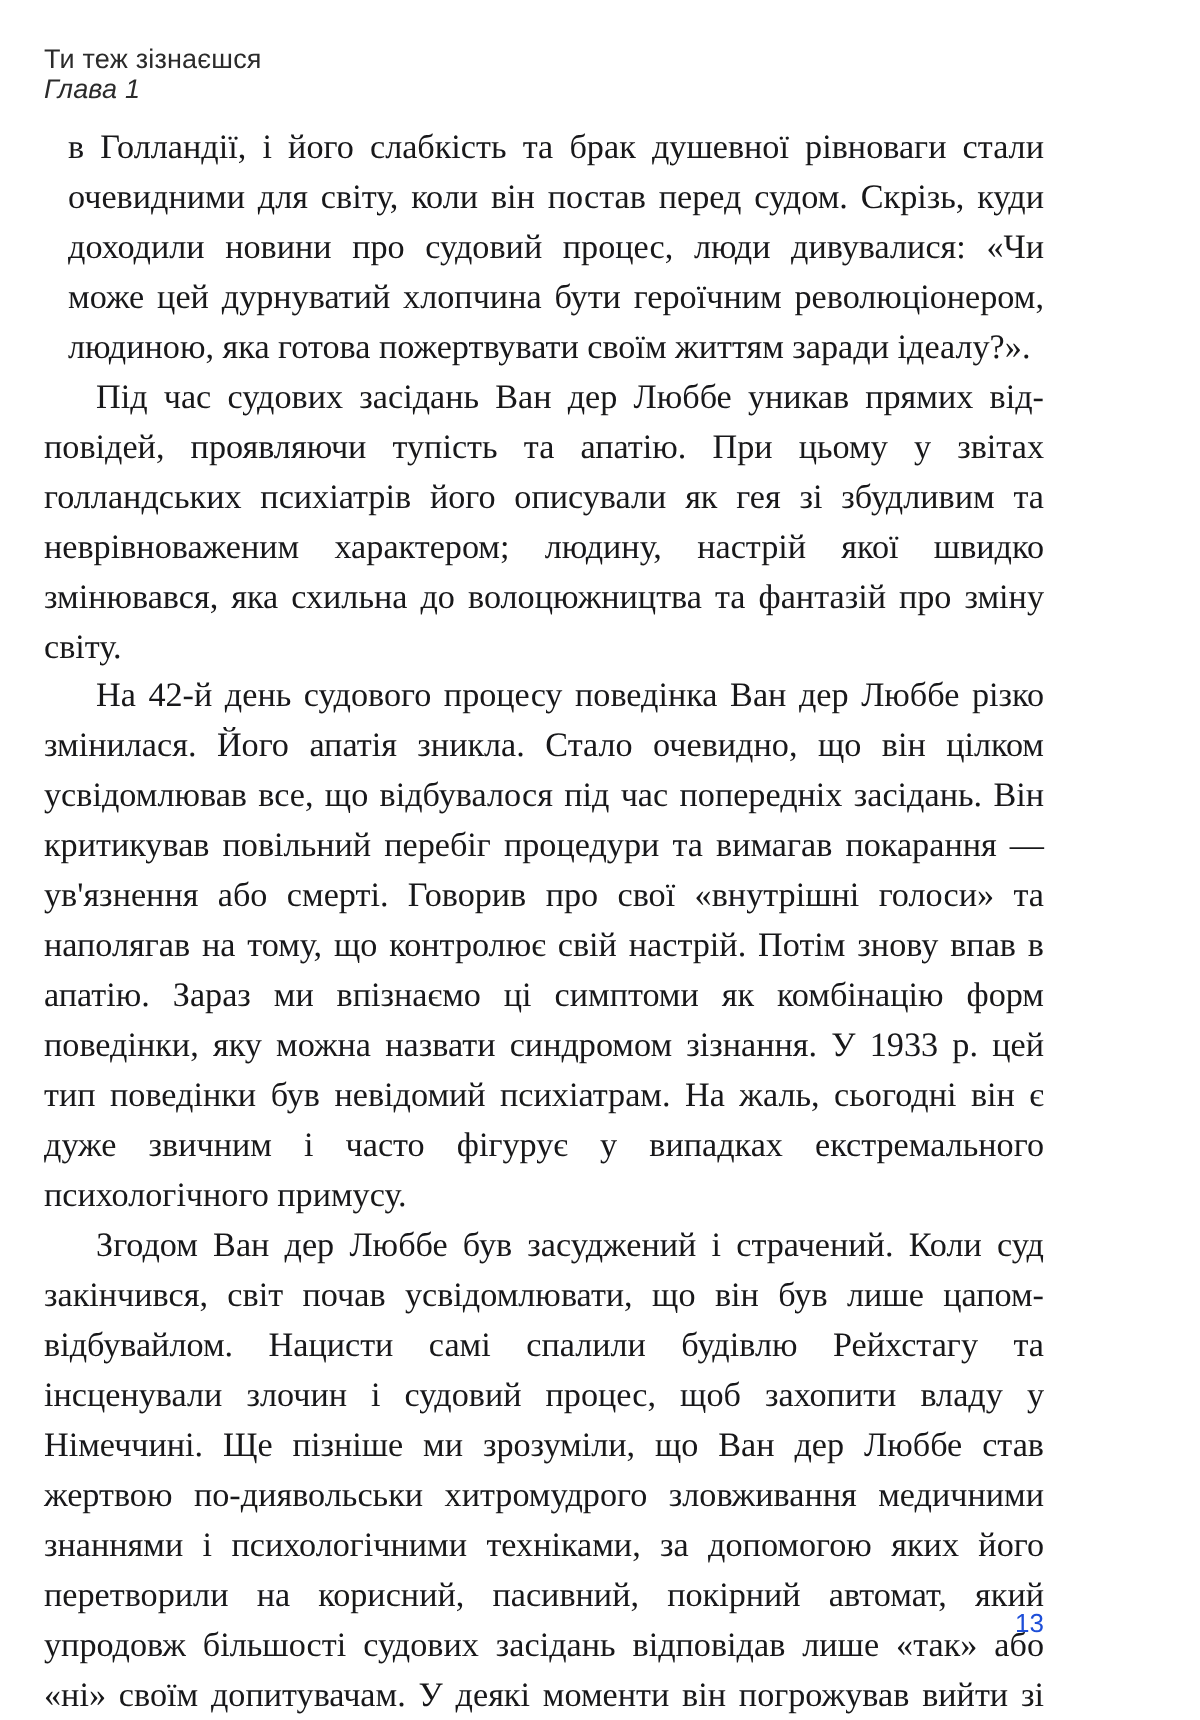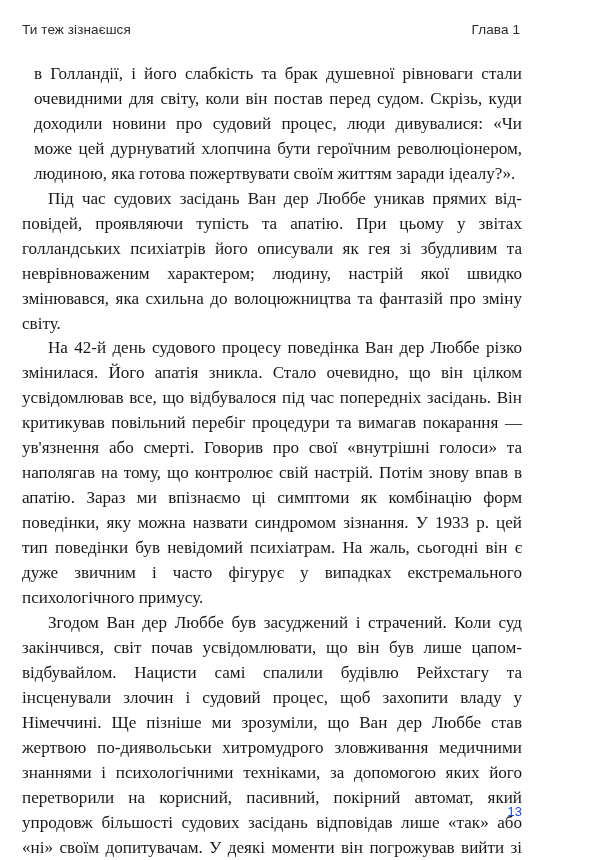--- a/index.html
+++ b/index.html
@@ -29,26 +29,28 @@
     top: 22px;
     width: 498px;
     height: 20px;
     display: flex;
     justify-content: space-between;
     align-items: baseline;
     font-family: "Liberation Sans", "DejaVu Sans", sans-serif;
     font-size: 13.5px;
     letter-spacing: 0.1px;
     color: #2b2b2b;
+    flex-direction: column;
   }
   .running-head .rh-left {
     white-space: nowrap;
   }
   .running-head .rh-right {
     white-space: nowrap;
+    font-style: italic;
   }
   .body-text {
     position: absolute;
     left: 22px;
     top: 62px;
     width: 500px;
     font-size: 17.1px;
     line-height: 24.95px;
     text-align: justify;
     text-justify: inter-word;

